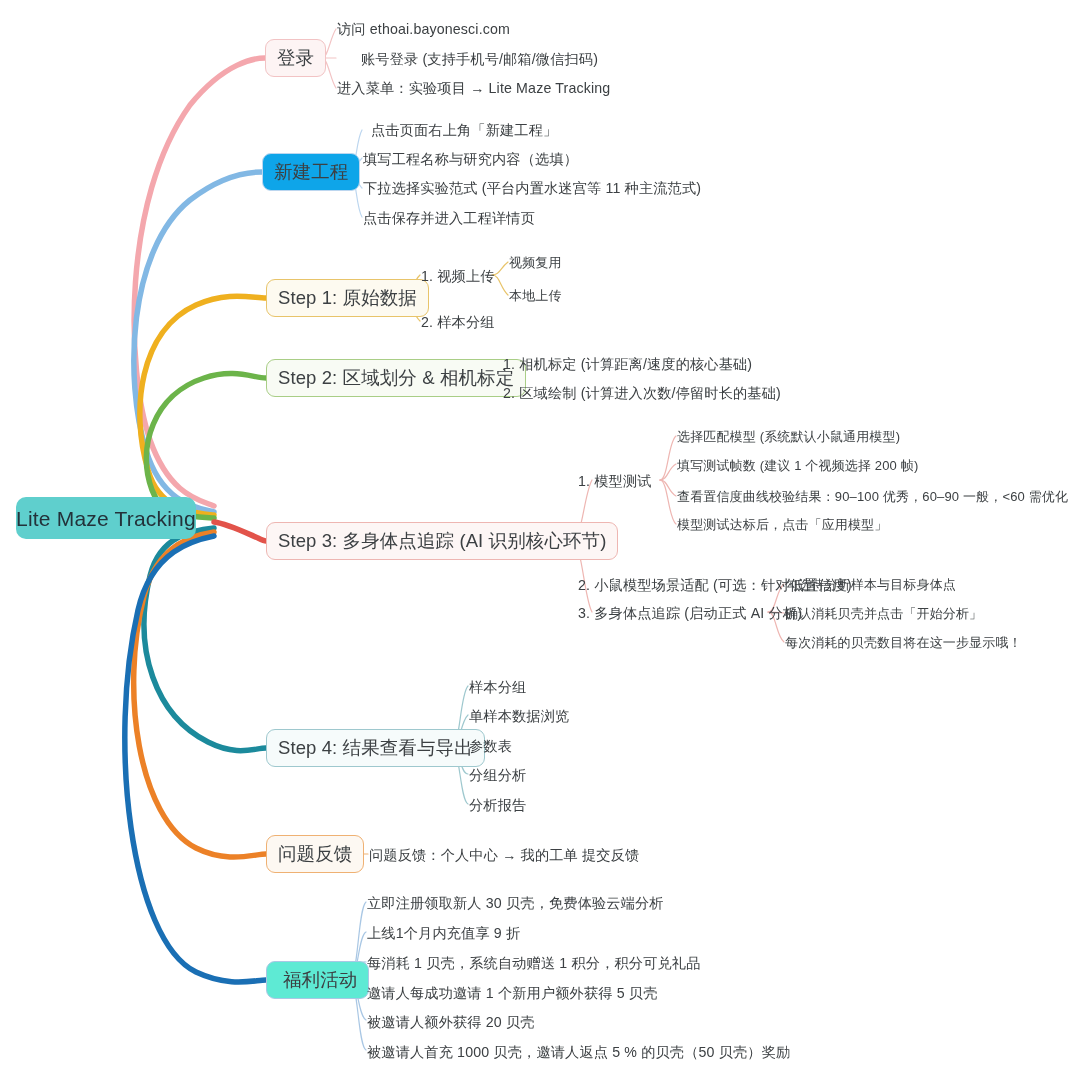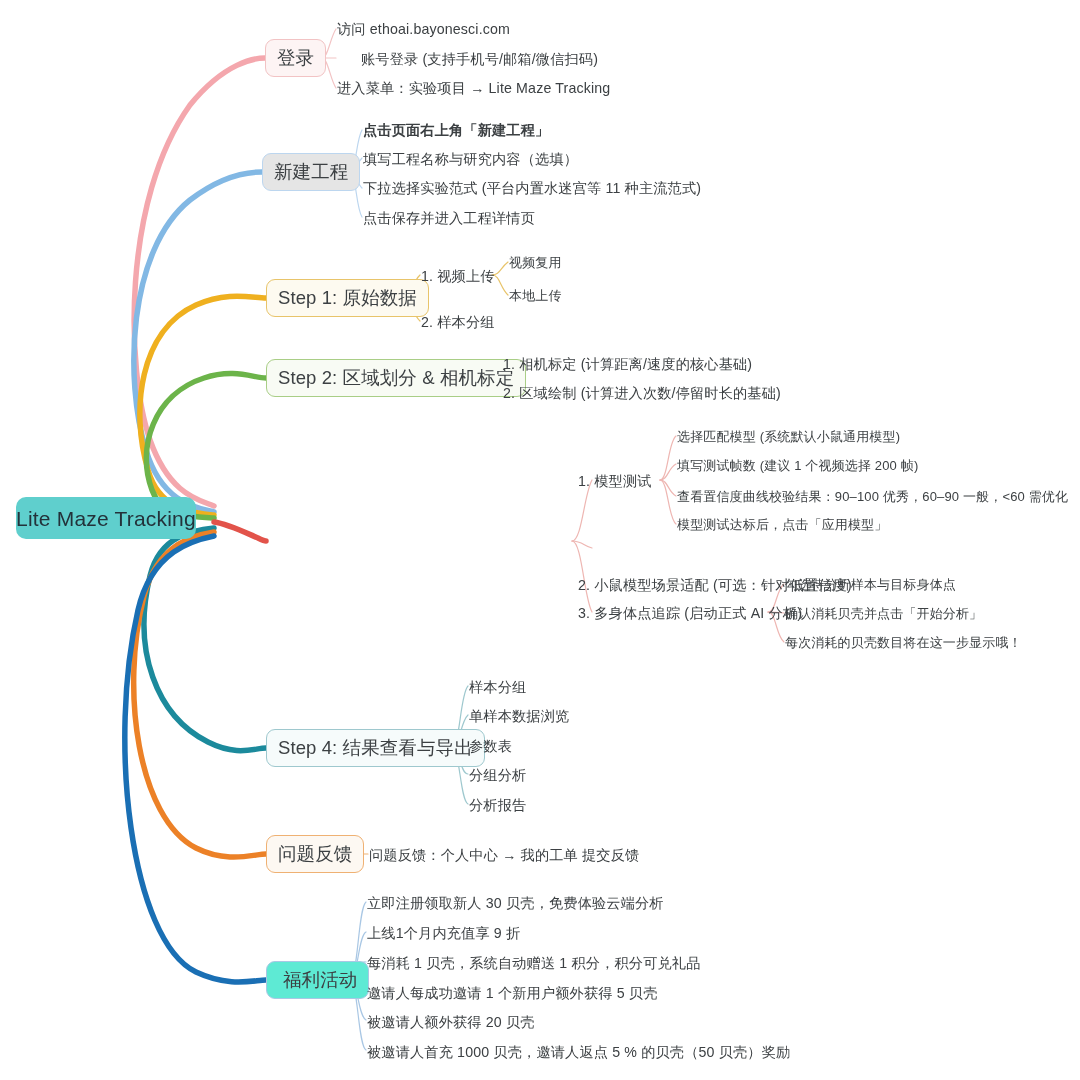--- a/index.html
+++ b/index.html
@@ -32,21 +32,21 @@
     border-radius:10px;
     font-size:21px;
     color:#23323a;
     padding:0 0;
     height:42px;
     letter-spacing:.2px;
   }
   .n2{font-size:18.5px;height:38px;letter-spacing:.1px;}
 
   .c-pink  {border-color:#f2c3c4;background:#fdf4f4;}
-  .c-blue  {border-color:#bcd6ef;background:#e5e5e5;text-align:center;}
+  .c-blue  {border-color:#bcd6ef;background:#0ea5e9;text-align:center;}
   .c-amber {border-color:#e8c46a;background:#fdfaf0;}
   .c-green {border-color:#a9ce86;background:#f8fbf4;}
   .c-red   {border-color:#eeb6b2;background:#fdf6f5;}
   .c-teal  {border-color:#9ec8ce;background:#f6fbfb;}
   .c-orange{border-color:#efb173;background:#fdf8f2;}
   .c-navy  {border-color:#a9c7e4;background:#5eead4;padding-left:16px;}
 
   
   .leaf{
     position:absolute;
@@ -137,38 +137,41 @@
   </div>
 
   <div class="node n2 c-amber" style="left:266px;top:279px;">
     <span>Step 1: 原始数据</span>
   </div>
 
   <div class="node n2 c-green" style="left:266px;top:359px;">
     <span>Step 2: 区域划分 &amp; 相机标定</span>
   </div>
 
+  <div class="node n2 c-red" style="left:266px;top:522px;">
+    <span>Step 3: 多身体点追踪 (AI 识别核心环节)</span>
+  </div>
 
   <div class="node n2 c-teal" style="left:266px;top:729px;">
     <span>Step 4: 结果查看与导出</span>
   </div>
 
   <div class="node n2 c-orange" style="left:266px;top:835px;">
     <span>问题反馈</span>
   </div>
 
   <div class="node n2 c-navy" style="left:266px;top:961px;">
     <span>福利活动</span>
   </div>
 
   <div class="leaf lvl2" style="left:337px;top:22px;">访问 ethoai.bayonesci.com</div>
   <div class="leaf lvl2" style="left:344px;top:52px;margin-left:17px;">账号登录 (支持手机号/邮箱/微信扫码)</div>
   <div class="leaf lvl2" style="left:337px;top:81px;">进入菜单：实验项目 → Lite Maze Tracking</div>
 
-  <div class="leaf lvl2" style="left:363px;top:123px;font-weight:bold;">点击页面右上角「新建工程」</div>
+  <div class="leaf lvl2" style="left:371px;top:123px;">点击页面右上角「新建工程」</div>
   <div class="leaf lvl2" style="left:363px;top:152px;">填写工程名称与研究内容（选填）</div>
   <div class="leaf lvl2" style="left:363px;top:181px;">下拉选择实验范式 (平台内置水迷宫等 11 种主流范式)</div>
   <div class="leaf lvl2" style="left:363px;top:211px;">点击保存并进入工程详情页</div>
 
   <div class="leaf lvl2" style="left:421px;top:269px;">1. 视频上传</div>
   <div class="leaf lvl3" style="left:509px;top:256px;">视频复用</div>
   <div class="leaf lvl3" style="left:509px;top:289px;">本地上传</div>
   <div class="leaf lvl2" style="left:421px;top:315px;">2. 样本分组</div>
 
   <div class="leaf lvl2" style="left:503px;top:357px;">1. 相机标定 (计算距离/速度的核心基础)</div>

